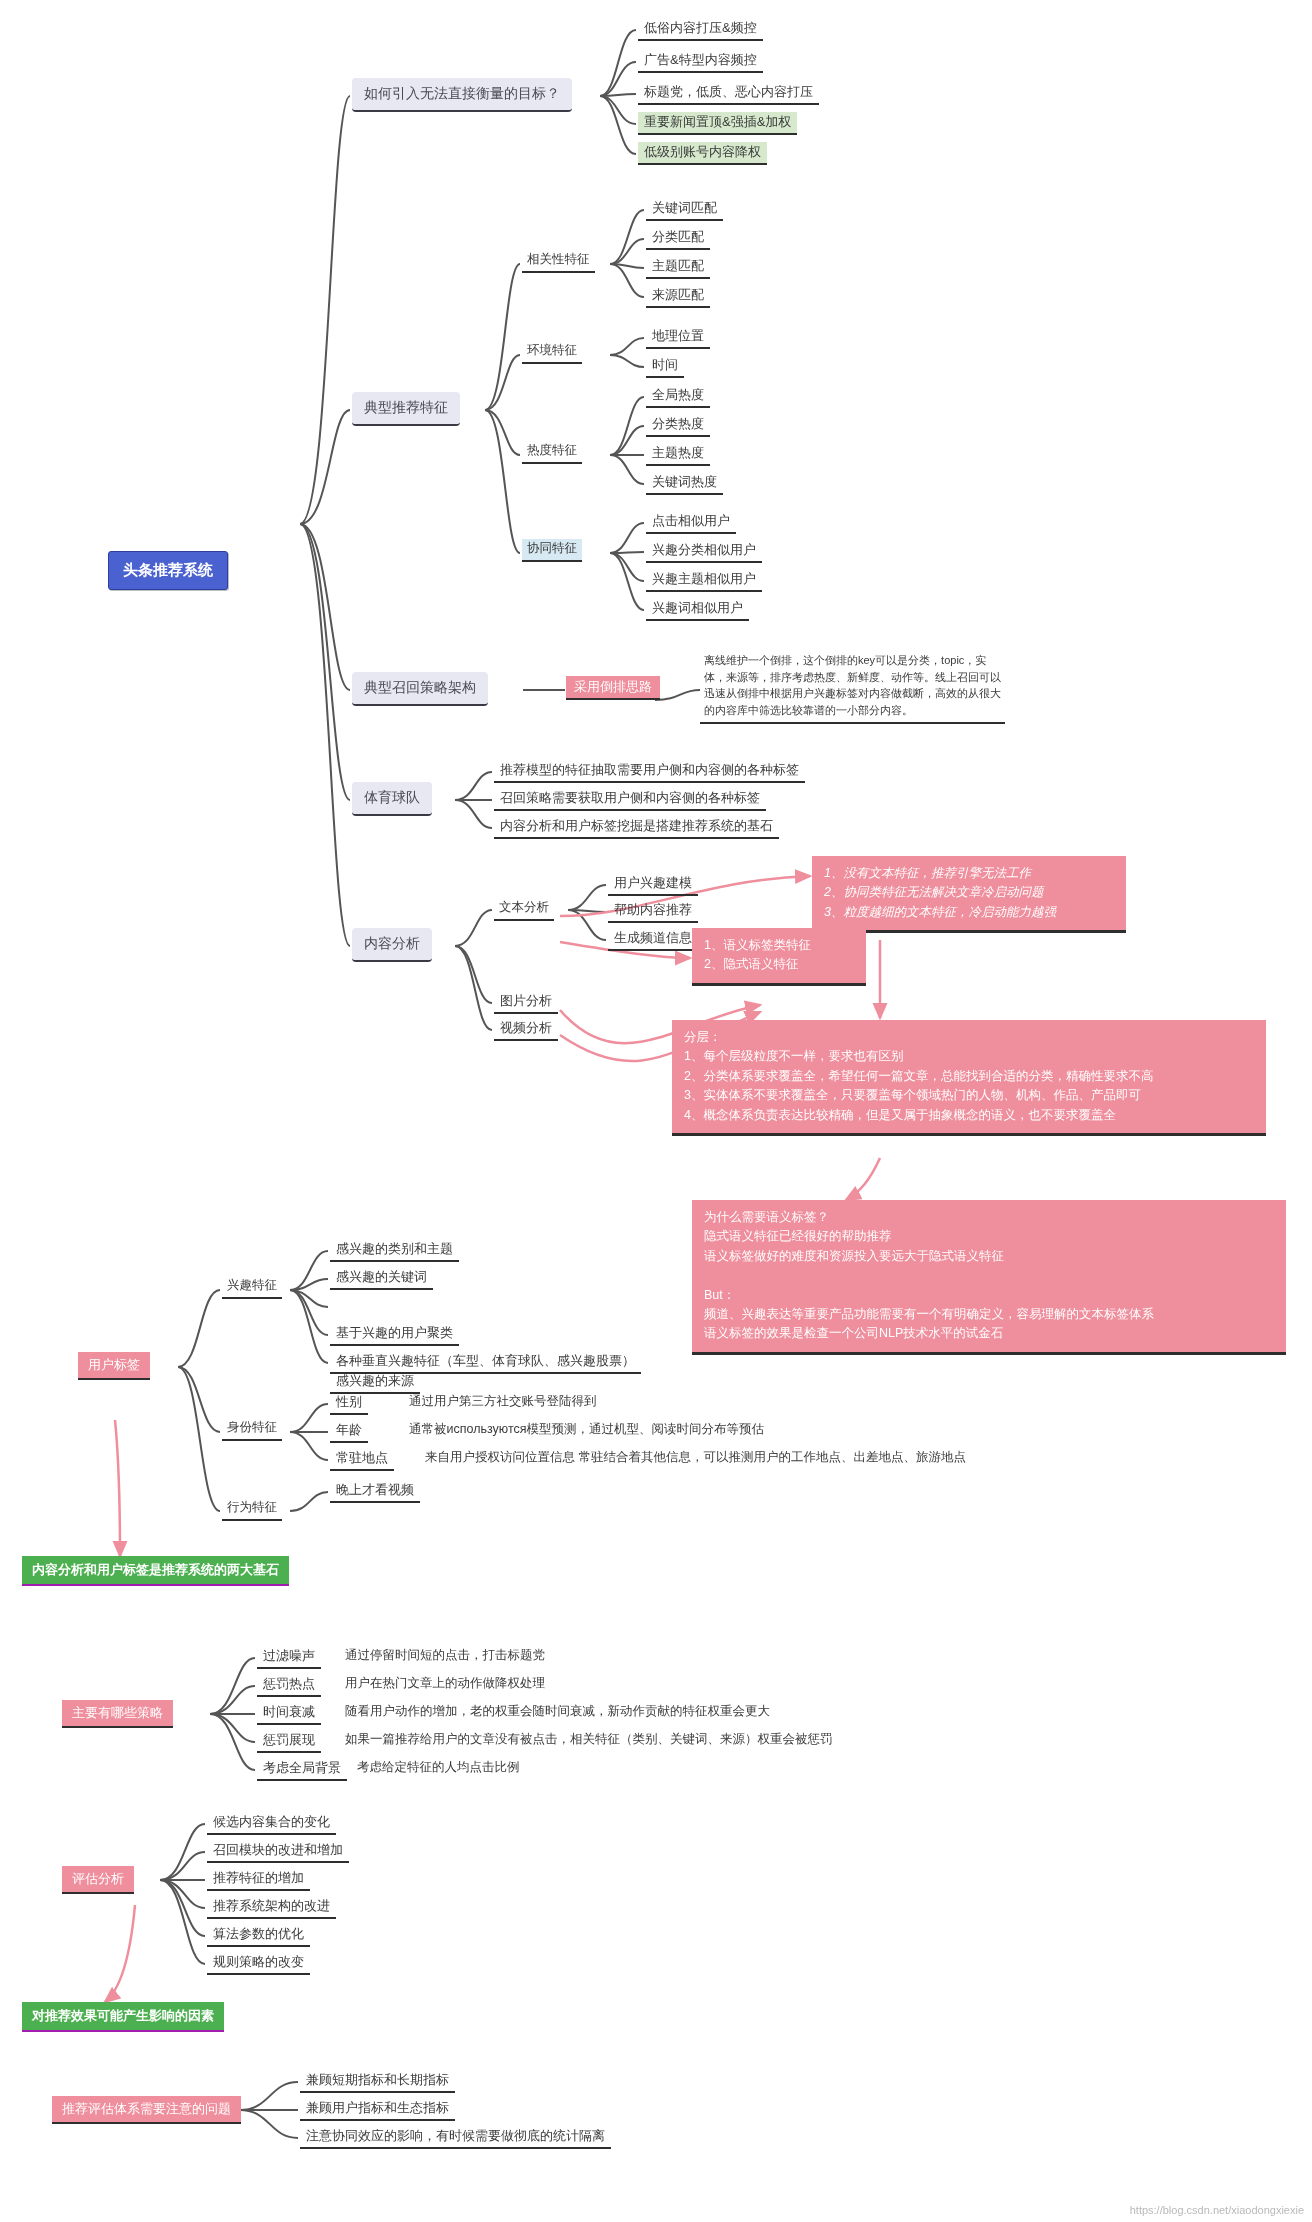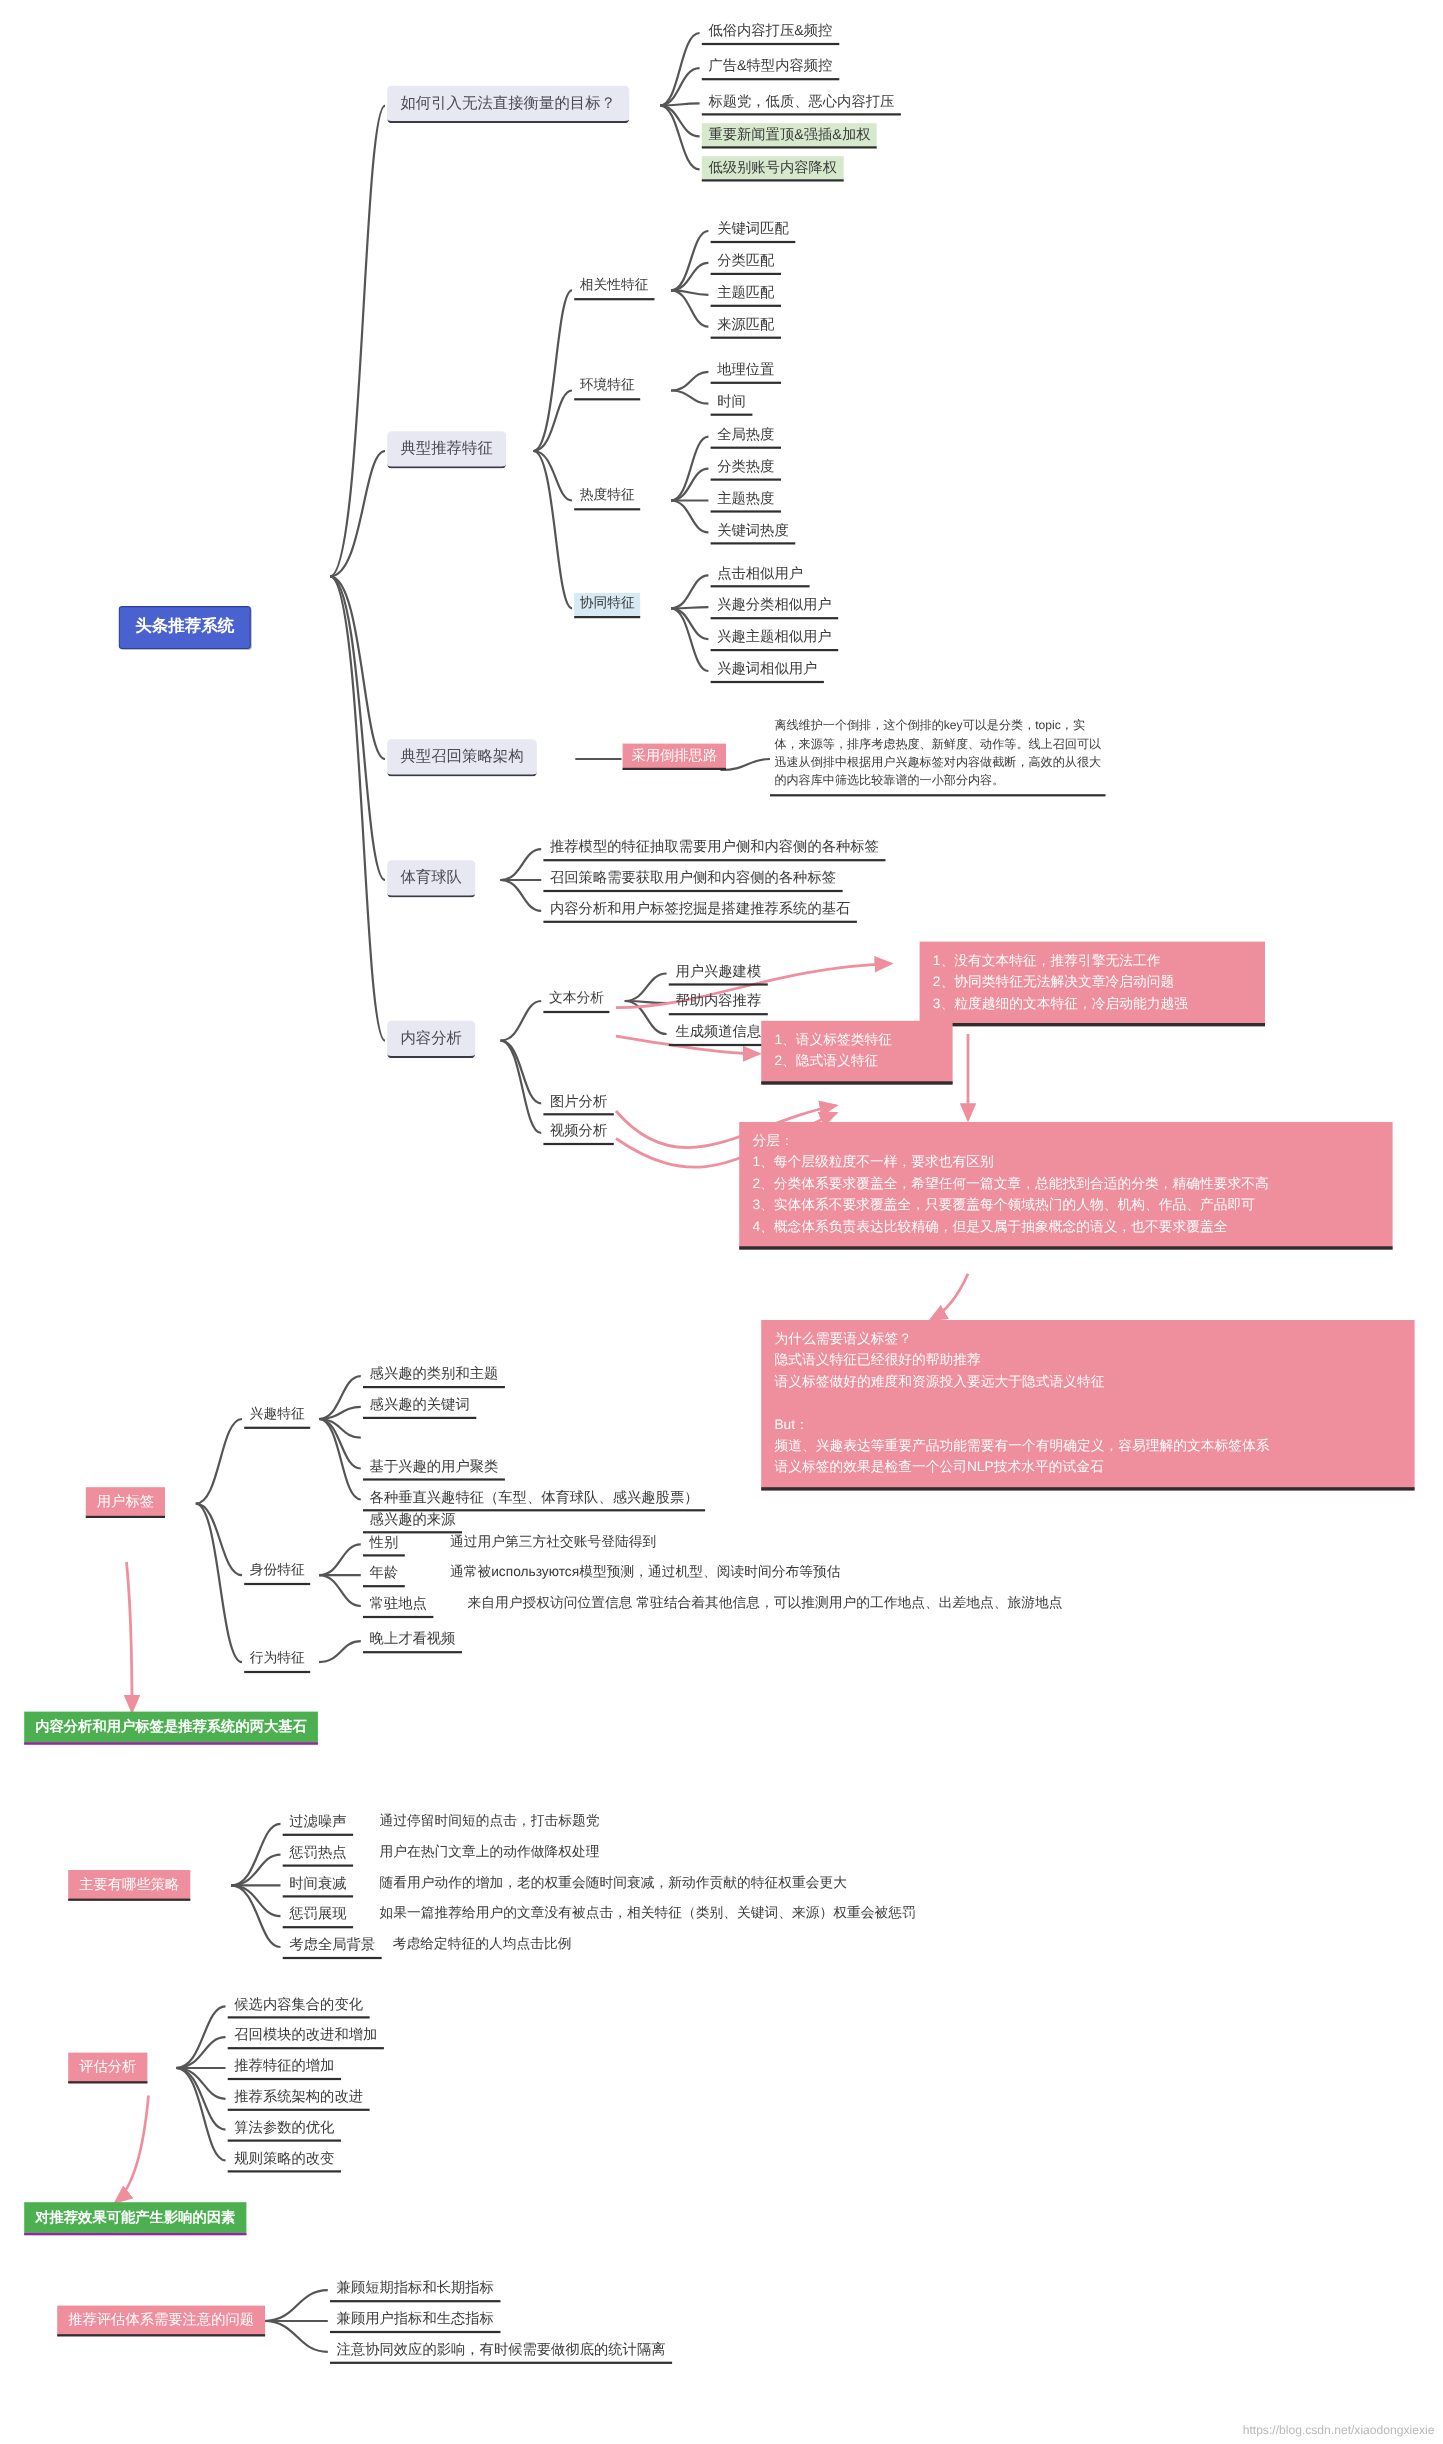--- a/index.html
+++ b/index.html
@@ -187,21 +187,21 @@
   <div class="node leaf" style="left:494px;top:816px;">内容分析和用户标签挖掘是搭建推荐系统的基石</div>
 
   <div class="node lvl1" style="left:352px;top:928px;">内容分析</div>
   <div class="node sub" style="left:494px;top:898px;">文本分析</div>
   <div class="node leaf" style="left:608px;top:873px;">用户兴趣建模</div>
   <div class="node leaf" style="left:608px;top:900px;">帮助内容推荐</div>
   <div class="node leaf" style="left:608px;top:928px;">生成频道信息</div>
   <div class="node leaf" style="left:494px;top:991px;">图片分析</div>
   <div class="node leaf" style="left:494px;top:1018px;">视频分析</div>
 
-  <div class="node pinkbox" style="left:836px;top:856px;width:290px;">1、没有文本特征，推荐引擎无法工作
+  <div class="node pinkbox" style="left:812px;top:856px;width:290px;font-style:italic;">1、没有文本特征，推荐引擎无法工作
 2、协同类特征无法解决文章冷启动问题
 3、粒度越细的文本特征，冷启动能力越强</div>
   <div class="node pinkbox" style="left:692px;top:928px;width:150px;">1、语义标签类特征
 2、隐式语义特征</div>
   <div class="node pinkbox" style="left:672px;top:1020px;width:570px;">分层：
 1、每个层级粒度不一样，要求也有区别
 2、分类体系要求覆盖全，希望任何一篇文章，总能找到合适的分类，精确性要求不高
 3、实体体系不要求覆盖全，只要覆盖每个领域热门的人物、机构、作品、产品即可
 4、概念体系负责表达比较精确，但是又属于抽象概念的语义，也不要求覆盖全</div>
   <div class="node pinkbox" style="left:692px;top:1200px;width:570px;">为什么需要语义标签？

